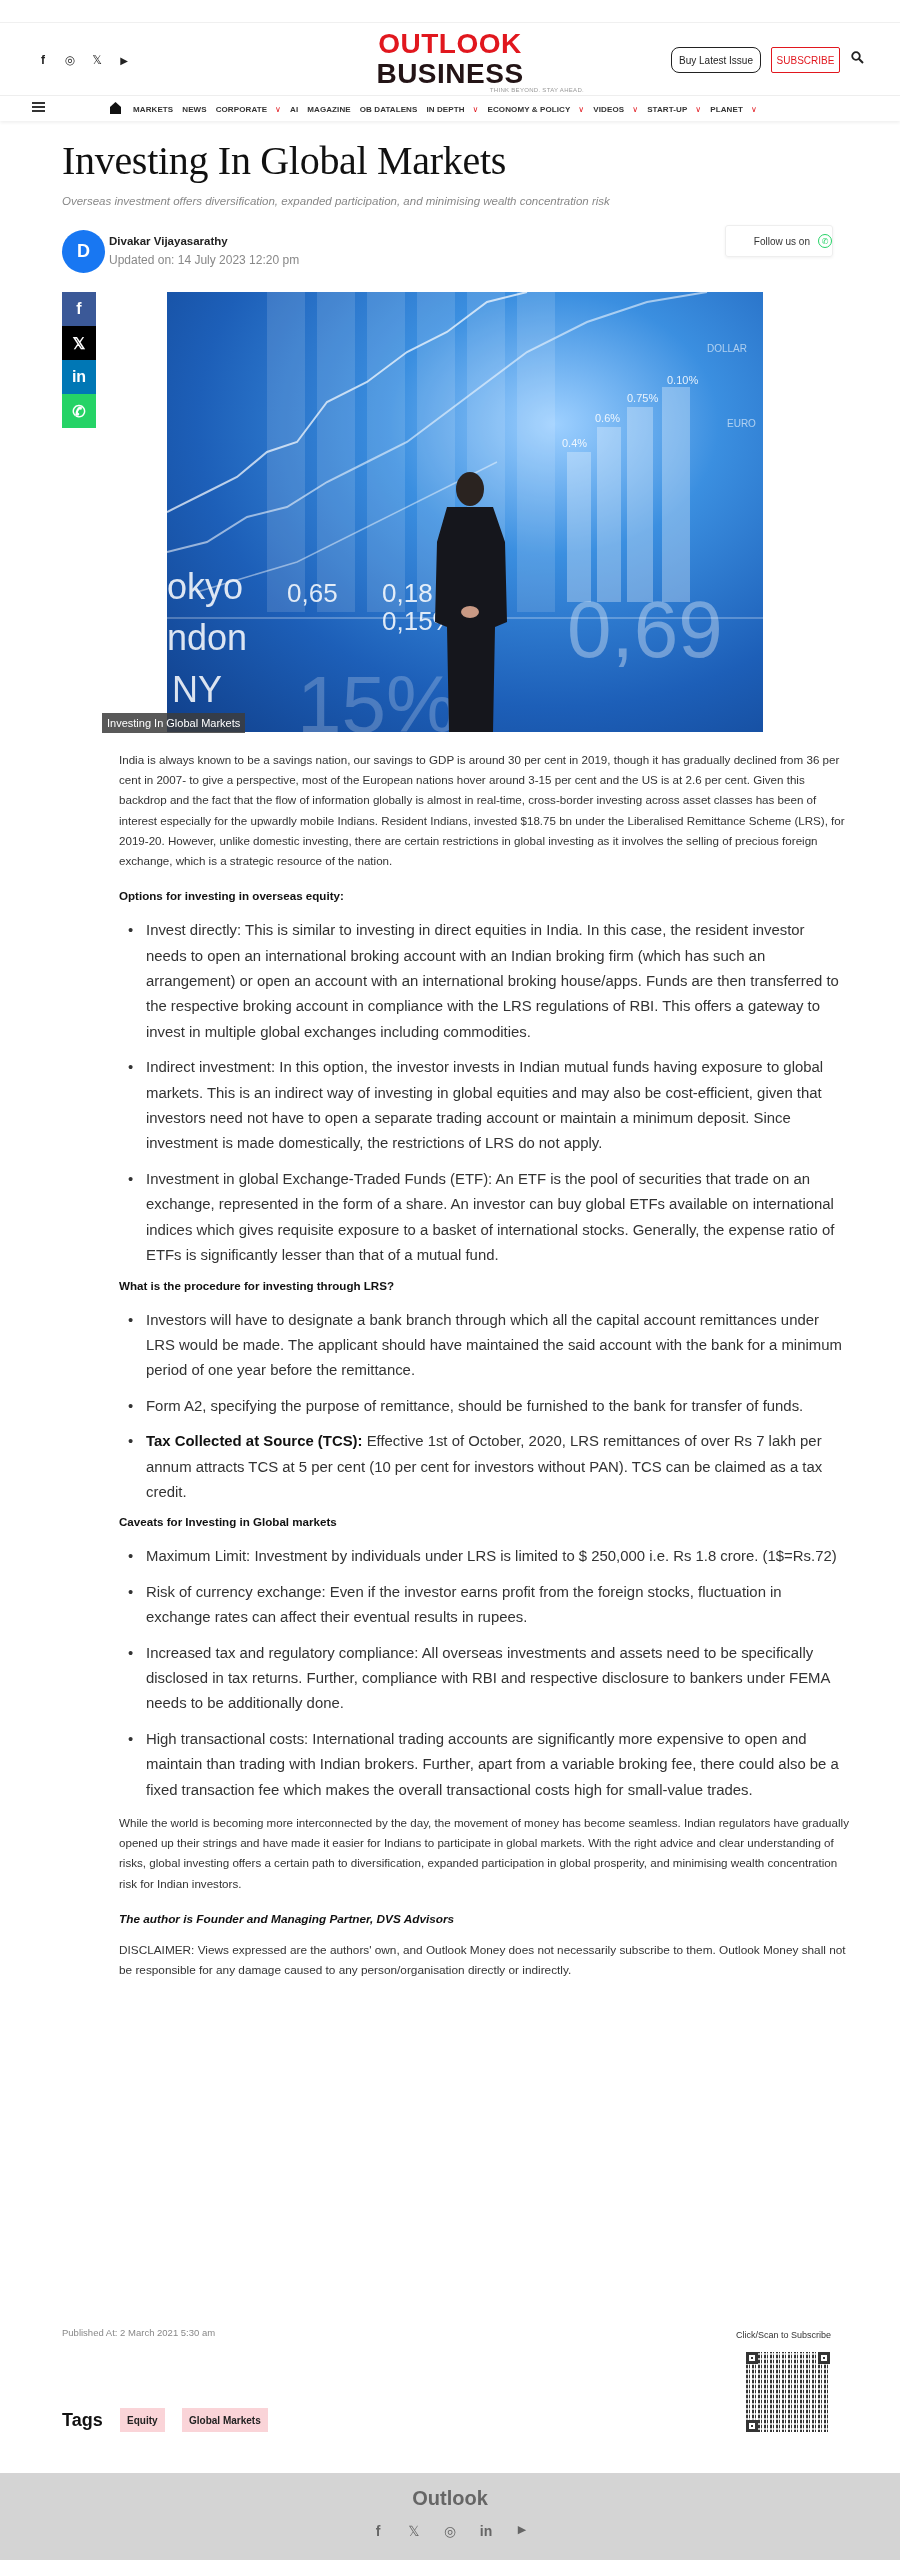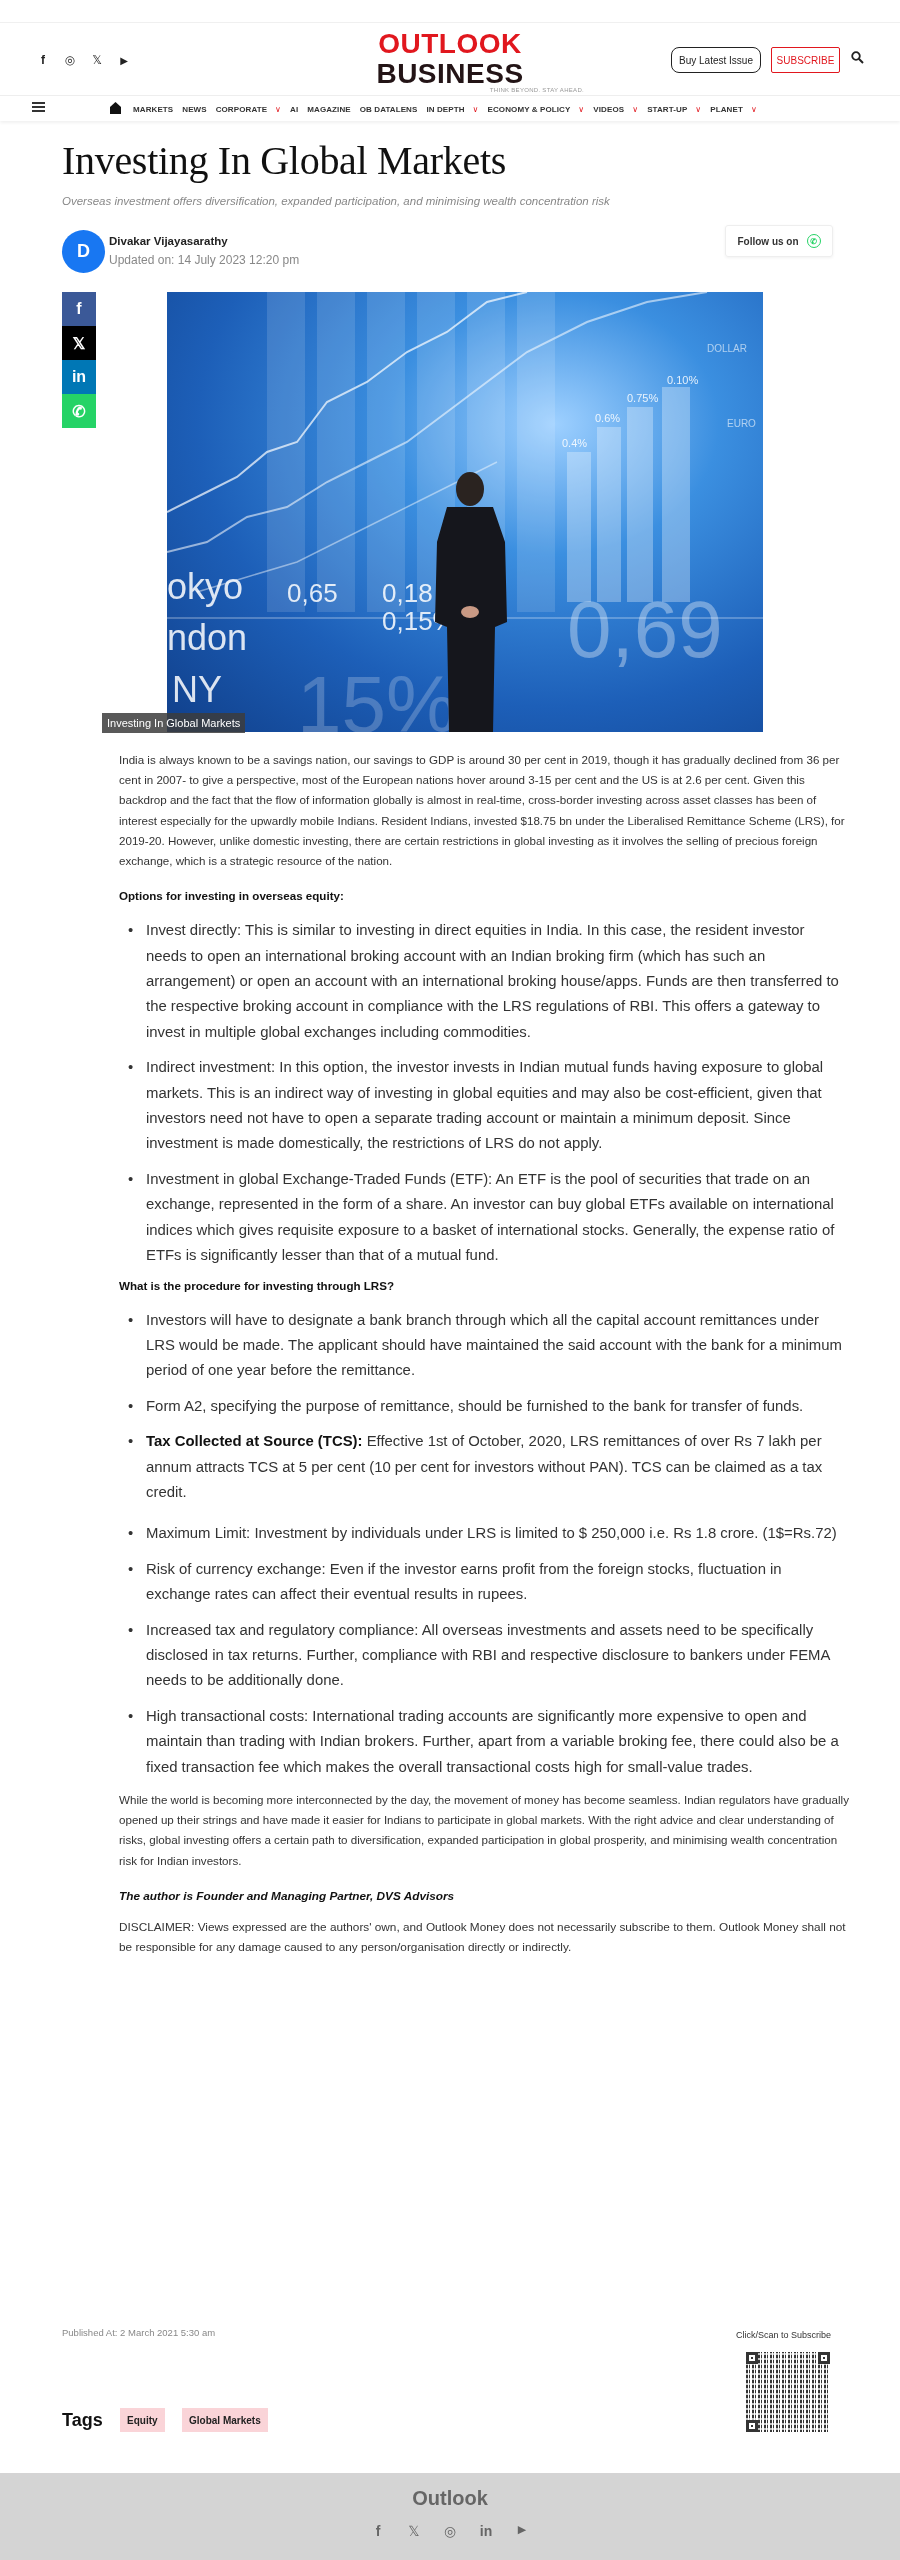--- a/index.html
+++ b/index.html
@@ -27,21 +27,21 @@
   .nav-items { position: absolute; left: 110px; top: 0; height: 26px; display: flex; align-items: center; gap: 9px; }
   .nav-items .home { font-size: 12px; color: #111; margin-right: 3px; }
   .nav-item { font-size: 8px; font-weight: bold; color: #333; display: flex; align-items: flex-start; gap: 8px; letter-spacing: 0.1px; }
   .nav-item .chev { color: #e1171e; font-size: 8px; font-weight: normal; }
 
   .title { position: absolute; left: 62px; top: 137px; font-family: "Liberation Serif", serif; font-size: 40px; font-weight: normal; color: #111; letter-spacing: -0.3px; }
   .subtitle { position: absolute; left: 62px; top: 195px; font-size: 11.5px; font-style: italic; color: #888; }
   .avatar { position: absolute; left: 62px; top: 230px; width: 43px; height: 43px; border-radius: 50%; background: #1877f2; color: #fff; font-size: 18px; display: flex; align-items: center; justify-content: center; font-weight: bold; }
   .author { position: absolute; left: 109px; top: 235px; font-size: 11.5px; font-weight: bold; color: #222; }
   .updated { position: absolute; left: 109px; top: 253px; font-size: 12px; color: #888; }
-  .follow { position: absolute; left: 725px; top: 225px; width: 108px; height: 32px; border: 1px solid #eee; border-radius: 3px; box-shadow: 0 1px 3px rgba(0,0,0,0.06); display: flex; align-items: center; justify-content: center; gap: 8px; font-size: 10px; color: #333; font-weight: bold; }
+  .follow { position: absolute; left: 725px; top: 225px; width: 108px; height: 32px; border: 1px solid #eee; border-radius: 3px; box-shadow: 0 1px 3px rgba(0,0,0,0.06); display: flex; align-items: center; justify-content: flex-end; gap: 8px; font-size: 10px; color: #333; }
   .wa-small { width: 14px; height: 14px; border: 1.5px solid #25d366; border-radius: 50%; color: #25d366; font-size: 8px; display: flex; align-items: center; justify-content: center; }
 
   .share { position: absolute; left: 62px; top: 292px; width: 34px; }
   .share div { width: 34px; height: 34px; display: flex; align-items: center; justify-content: center; color: #fff; font-size: 16px; font-weight: bold; }
   .sh-fb { background: #3b5998; }
   .sh-x { background: #000; }
   .sh-in { background: #0077b5; }
   .sh-wa { background: #25d366; }
 
   .hero { position: absolute; left: 167px; top: 292px; width: 596px; height: 440px; overflow: hidden;
@@ -241,20 +241,21 @@
     <li>Investment in global Exchange-Traded Funds (ETF): An ETF is the pool of securities that trade on an exchange, represented in the form of a share. An investor can buy global ETFs available on international indices which gives requisite exposure to a basket of international stocks. Generally, the expense ratio of ETFs is significantly lesser than that of a mutual fund.</li>
   </ul>
 
   <div class="h-small" style="margin-top:4px;">What is the procedure for investing through LRS?</div>
   <ul class="big">
     <li><span>Investors will have to designate a bank branch through which all the capital account remittances under LRS would be made. The applicant should have maintained the said account with the bank for a minimum period of one year before the remittance.</span></li>
     <li><span>Form A2, specifying the purpose of remittance, should be furnished to the bank for transfer of funds.</span></li>
     <li><b>Tax Collected at Source (TCS):</b><span> Effective 1st of October, 2020, LRS remittances of over Rs 7 lakh per annum attracts TCS at 5 per cent (10 per cent for investors without PAN). TCS can be claimed as a tax credit.</span></li>
   </ul>
 
+  <div class="h-small" style="margin-top:4px;">Caveats for Investing in Global markets</div>
   <ul class="big">
     <li>Maximum Limit: Investment by individuals under LRS is limited to $ 250,000 i.e. Rs 1.8 crore. (1$=Rs.72)</li>
     <li>Risk of currency exchange: Even if the investor earns profit from the foreign stocks, fluctuation in exchange rates can affect their eventual results in rupees.</li>
     <li>Increased tax and regulatory compliance: All overseas investments and assets need to be specifically disclosed in tax returns. Further, compliance with RBI and respective disclosure to bankers under FEMA needs to be additionally done.</li>
     <li>High transactional costs: International trading accounts are significantly more expensive to open and maintain than trading with Indian brokers. Further, apart from a variable broking fee, there could also be a fixed transaction fee which makes the overall transactional costs high for small-value trades.</li>
   </ul>
 
   <p class="p-small" style="margin-top:4px;">While the world is becoming more interconnected by the day, the movement of money has become seamless. Indian regulators have gradually opened up their strings and have made it easier for Indians to participate in global markets. With the right advice and clear understanding of risks, global investing offers a certain path to diversification, expanded participation in global prosperity, and minimising wealth concentration risk for Indian investors.</p>
   <p class="byline">The author is Founder and Managing Partner, DVS Advisors</p>
   <p class="disclaimer">DISCLAIMER: Views expressed are the authors' own, and Outlook Money does not necessarily subscribe to them. Outlook Money shall not be responsible for any damage caused to any person/organisation directly or indirectly.</p>

